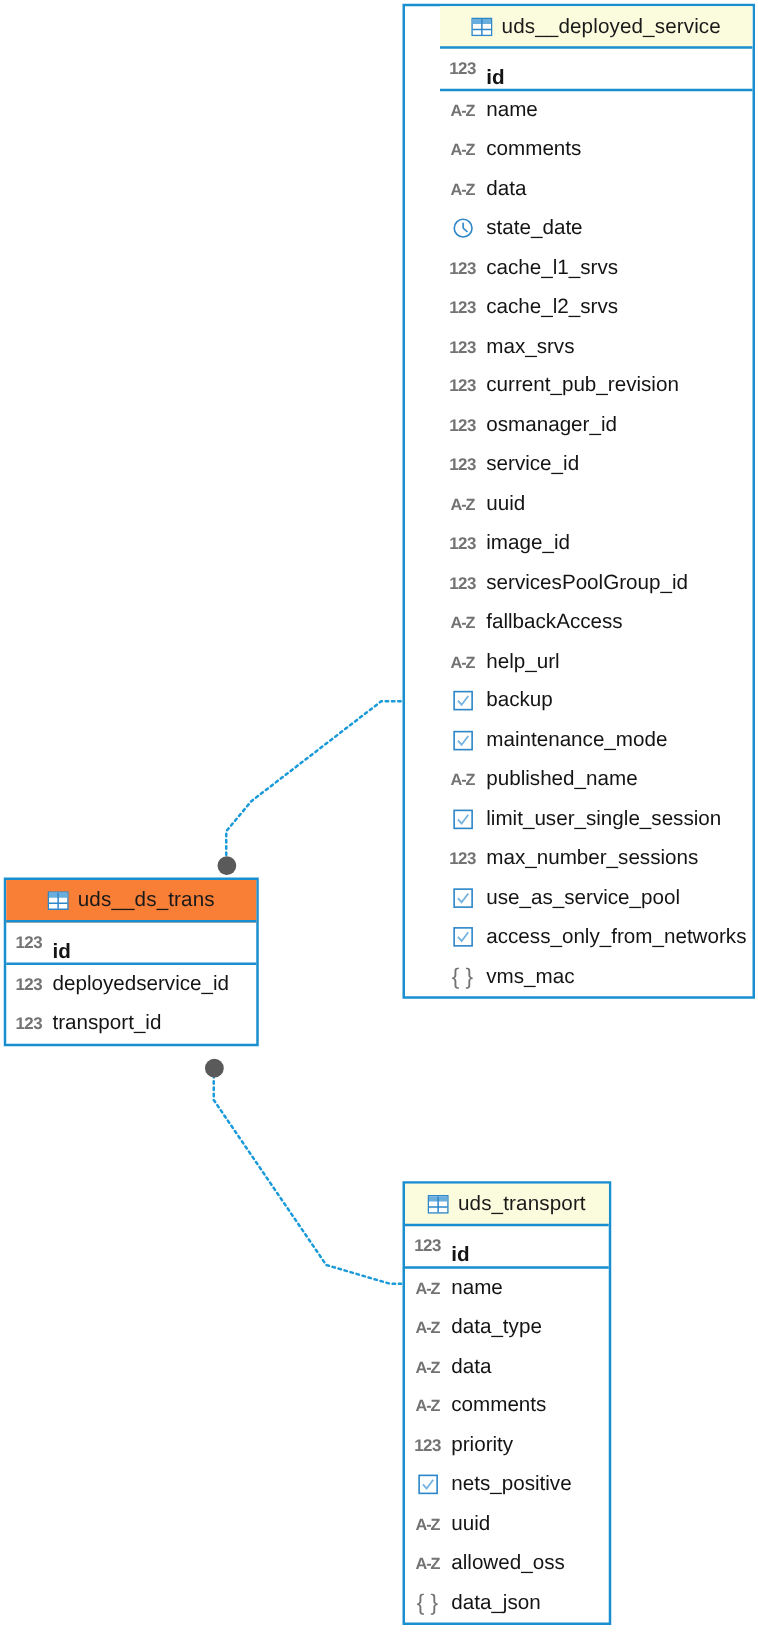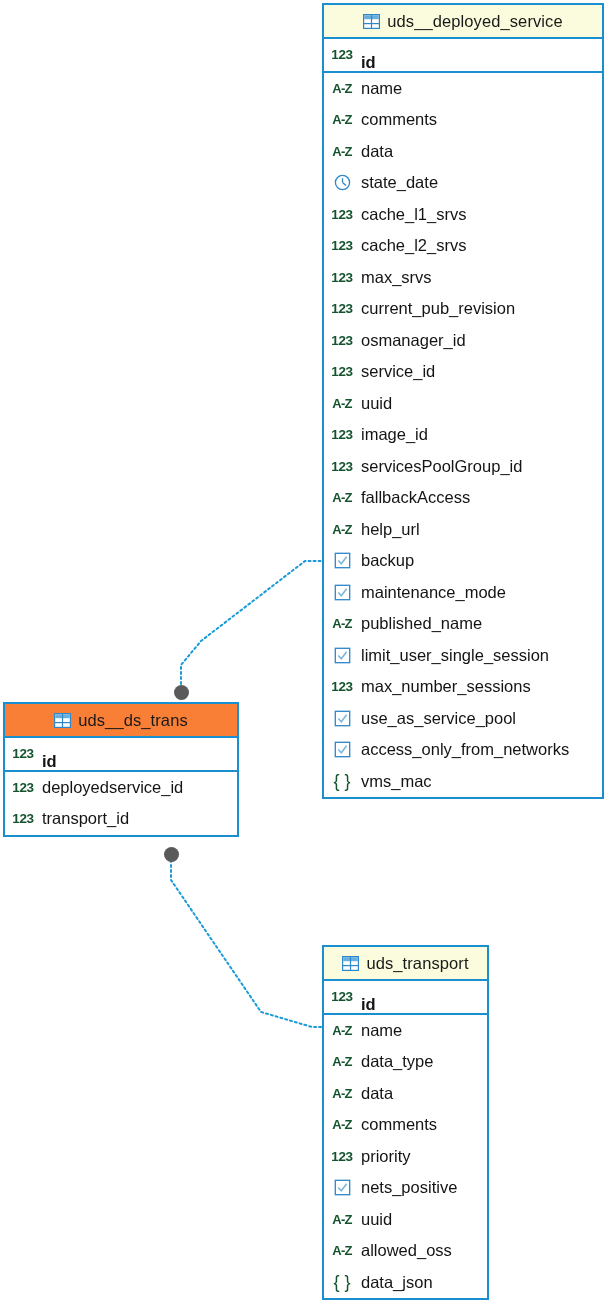--- a/index.html
+++ b/index.html
@@ -54,21 +54,21 @@
     color: #141414;
     white-space: nowrap;
   }
   .field.pk .field-name { font-weight: bold; margin-top: 16px; }
 
   
   .ticon {
     flex: 0 0 auto;
     width: 22px; height: 20px;
     display: flex; align-items: center; justify-content: center;
-    color: #14532d;
+    color: #737373;
     font-size: 13.5px;
     font-weight: 600;
     font-family: "Liberation Sans", sans-serif;
     letter-spacing: -0.4px;
     text-align: right;
   }
   .ticon.az   { font-size: 13px; letter-spacing: -0.8px; }
   .ticon.num  { font-size: 13.5px; }
   .ticon.json { font-size: 18px; font-weight: 400; letter-spacing: 0px; }
   .ticon svg  { display: block; }
@@ -90,21 +90,21 @@
 <div id="canvas">
 
   <svg id="links" viewBox="0 0 606 1312" width="606" height="1312">
     <polyline points="181,699 181,665 201,641 305,561 322,561" fill="none" stroke="#1a9ad8" stroke-width="2" stroke-dasharray="2 3" stroke-linecap="round"></polyline>
     <polyline points="171,855 171,880 261,1012 312,1027 322,1027" fill="none" stroke="#1a9ad8" stroke-width="2" stroke-dasharray="2 3" stroke-linecap="round"></polyline>
   </svg>
 
   <div class="endpoint" style="left:174px; top:685px;"></div>
   <div class="endpoint" style="left:164px; top:847px;"></div>
 
-  <div class="entity cream" style="left:322px; top:3px; width:282px;">
+  <div class="entity cream" style="left:322px; top:3px; width:282px;padding-left:28px;">
     <div class="entity-header">
       <svg class="tbl-glyph" viewBox="0 0 17 15">
         <rect x="0.6" y="0.6" width="15.8" height="13.8" fill="#ffffff" stroke="#2d87c8" stroke-width="1.2"></rect>
         <rect x="1.2" y="1.2" width="14.6" height="4" fill="#6aaedd"></rect>
         <line x1="8.5" y1="1.2" x2="8.5" y2="14" stroke="#2d87c8" stroke-width="1.2"></line>
         <line x1="1" y1="9.6" x2="16" y2="9.6" stroke="#2d87c8" stroke-width="1.2"></line>
       </svg>
       <span>uds__deployed_service</span>
     </div>
     <div class="pk-group">
@@ -233,21 +233,21 @@
         </span>
         <span class="field-name">access_only_from_networks</span>
       </div>
       <div class="field">
         <span class="ticon json">{ }</span>
         <span class="field-name">vms_mac</span>
       </div>
     </div>
   </div>
 
-  <div class="entity orange" style="left:3px; top:702px; width:236px;">
+  <div class="entity orange" style="left:3px; top:702px; width:204px;">
     <div class="entity-header">
       <svg class="tbl-glyph" viewBox="0 0 17 15">
         <rect x="0.6" y="0.6" width="15.8" height="13.8" fill="#ffffff" stroke="#2d87c8" stroke-width="1.2"></rect>
         <rect x="1.2" y="1.2" width="14.6" height="4" fill="#6aaedd"></rect>
         <line x1="8.5" y1="1.2" x2="8.5" y2="14" stroke="#2d87c8" stroke-width="1.2"></line>
         <line x1="1" y1="9.6" x2="16" y2="9.6" stroke="#2d87c8" stroke-width="1.2"></line>
       </svg>
       <span>uds__ds_trans</span>
     </div>
     <div class="pk-group">

